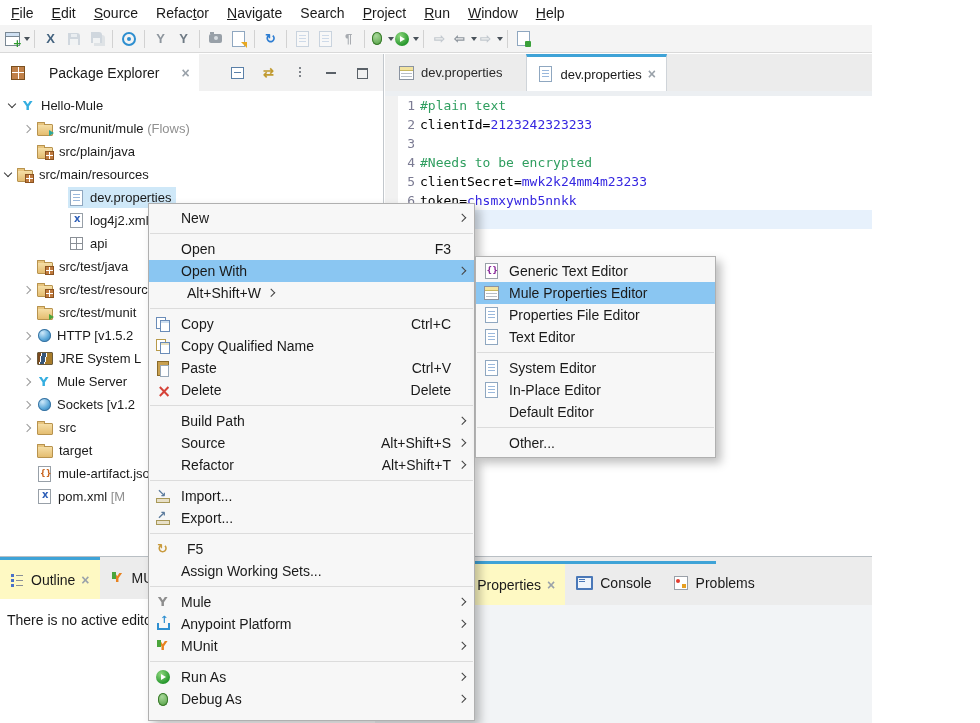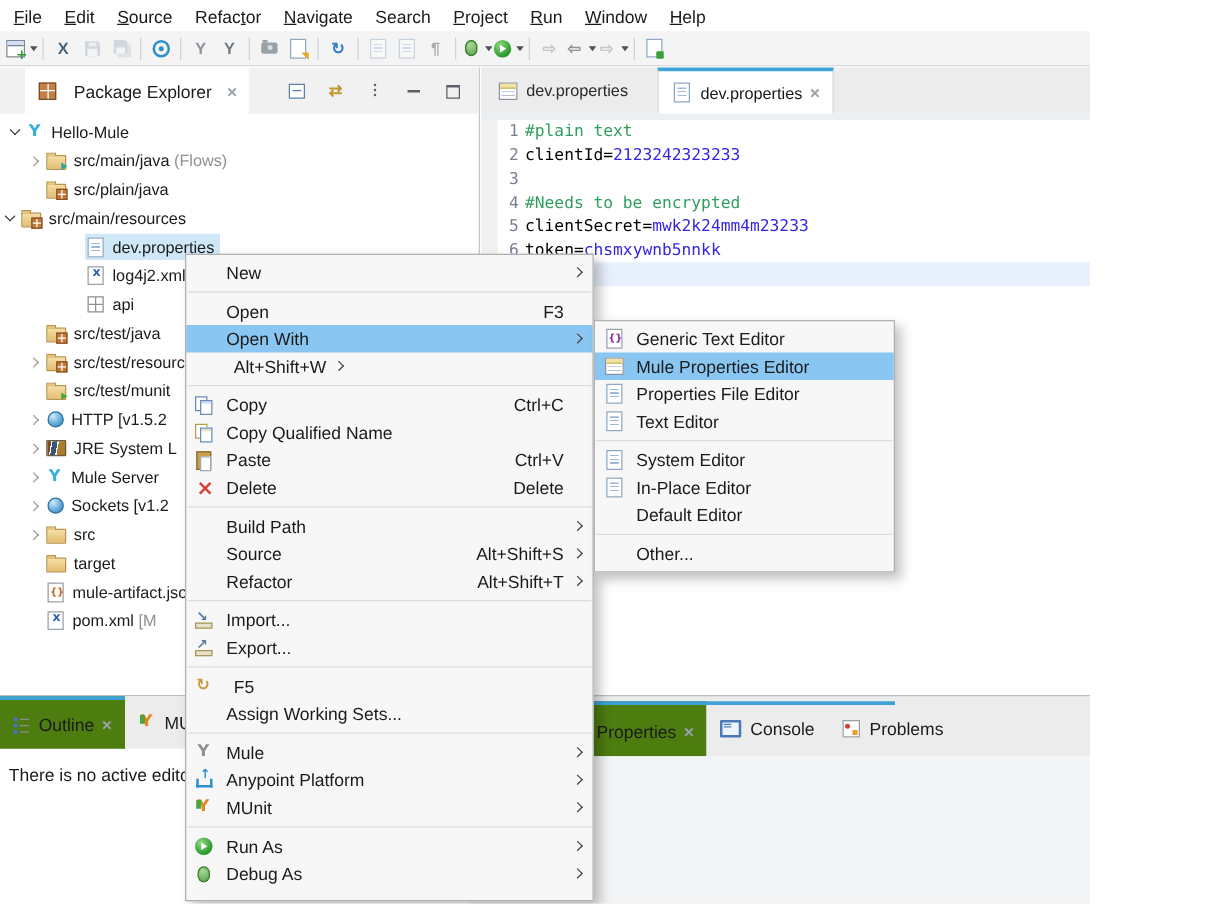--- a/index.html
+++ b/index.html
@@ -127,21 +127,21 @@
   .x-ic::before{content:"×";}
   
   .tw{width:16px;height:16px;flex:none;display:flex;align-items:center;justify-content:center;}
   .tw.open::before{content:"";width:5px;height:5px;border-right:1.4px solid #3a3a3a;border-bottom:1.4px solid #3a3a3a;
        transform:rotate(45deg);margin-top:-3px;}
   .tw.closed::before{content:"";width:5px;height:5px;border-right:1.4px solid #9a9a9a;border-bottom:1.4px solid #9a9a9a;
        transform:rotate(-45deg);margin-left:-3px;}
   
   .left-panel{position:absolute;left:0;top:54px;width:384px;height:501px;background:#fff;border-right:1px solid #c2c7cc;box-sizing:border-box;}
   .view-strip{height:37px;background:#f1f1f1;display:flex;align-items:stretch;}
-  .pe-tab{background:#fff;display:flex;align-items:center;padding:0 9px;gap:12px;font-size:14px;margin-left:20px;}
+  .pe-tab{background:#fff;display:flex;align-items:center;padding:0 9px;gap:22px;font-size:14px;}
   .view-btns{margin-left:auto;display:flex;align-items:center;gap:8px;padding-right:10px;}
   .tree{position:absolute;left:0;top:40px;right:1px;bottom:0;background:#fff;overflow:hidden;}
   .trow{height:23px;display:flex;align-items:center;}
   .trow .inner{display:flex;align-items:center;height:21px;padding-right:5px;}
   .trow .inner.sel{background:#cfe8f8;}
   .trow .lbl{margin-left:5px;white-space:nowrap;}
   .trow .dec{color:#909090;white-space:pre;}
   
   .editor{position:absolute;left:385px;top:54px;right:0;height:501px;background:#fff;}
   .ed-strip{height:37px;background:#ececec;display:flex;align-items:stretch;}
@@ -155,21 +155,21 @@
   .gutter-num{position:absolute;left:13px;top:5px;width:17px;text-align:right;
        font-family:"DejaVu Sans Mono",monospace;font-size:13px;line-height:19px;color:#7b7b93;}
   .curline{position:absolute;left:13px;right:0;top:119px;height:19px;background:#e7f1fc;}
   .codelines{position:absolute;left:35px;top:5px;right:0;font-family:"DejaVu Sans Mono",monospace;
        font-size:13px;line-height:19px;white-space:pre;}
   .c-comment{color:#2f9e5f;} .c-key{color:#000;} .c-value{color:#3526e0;}
   
   .bottom-left{position:absolute;left:0;top:556px;width:375px;height:167px;background:#fff;border-top:1px solid #b9bfc4;box-sizing:border-box;}
   .bl-strip{height:42px;background:#ececec;display:flex;align-items:stretch;padding-top:0;}
   .v-tab{display:flex;align-items:center;gap:6px;padding:0 10px;font-size:14px;box-sizing:border-box;}
-  .v-tab.active{background:#4d7c0f;border-top:3px solid #3fa3d7;}
+  .v-tab.active{background:#fef9c3;border-top:3px solid #3fa3d7;}
   .bl-msg{padding:13px 7px 0;font-size:14px;background:#fff;white-space:nowrap;}
   .bottom-right{position:absolute;left:375px;top:556px;right:0;height:167px;background:#ececec;border-top:1px solid #b9bfc4;box-sizing:border-box;}
   .br-bar{position:absolute;left:0;top:4px;width:341px;height:3px;background:#3fa3d7;}
   .br-strip{position:absolute;left:0;top:4px;right:0;height:44px;display:flex;align-items:stretch;}
   .br-strip .v-tab.active{border-top:3px solid #3fa3d7;}
   .br-content{position:absolute;left:0;top:48px;right:0;bottom:0;background:#f2f4f6;}
   
   .cmenu{position:absolute;left:148px;top:203px;width:327px;box-sizing:border-box;background:#f7f7f7;
        border:1px solid #b0b0b0;box-shadow:5px 5px 9px rgba(0,0,0,.25);padding:3px 0 10px;z-index:50;}
   .mi{height:22px;display:flex;align-items:center;padding:0 8px 0 4px;font-size:14px;}
@@ -309,21 +309,21 @@
           <span class="tw open"></span>
           <span class="inner">
             <span class="ico i-mule"></span>
             <span class="lbl">Hello-Mule</span>
           </span>
         </div>
         <div class="trow" style="padding-left: 20px;">
           <span class="tw closed"></span>
           <span class="inner">
             <span class="ico i-folder i-folder-mule"></span>
-            <span class="lbl">src/main/java</span>
+            <span class="lbl">src/munit/mule</span>
             <span class="dec"> (Flows)</span>
           </span>
         </div>
         <div class="trow" style="padding-left: 20px;">
           <span class="tw "></span>
           <span class="inner">
             <span class="ico i-folder i-folder-src"></span>
             <span class="lbl">src/plain/java</span>
           </span>
         </div>

